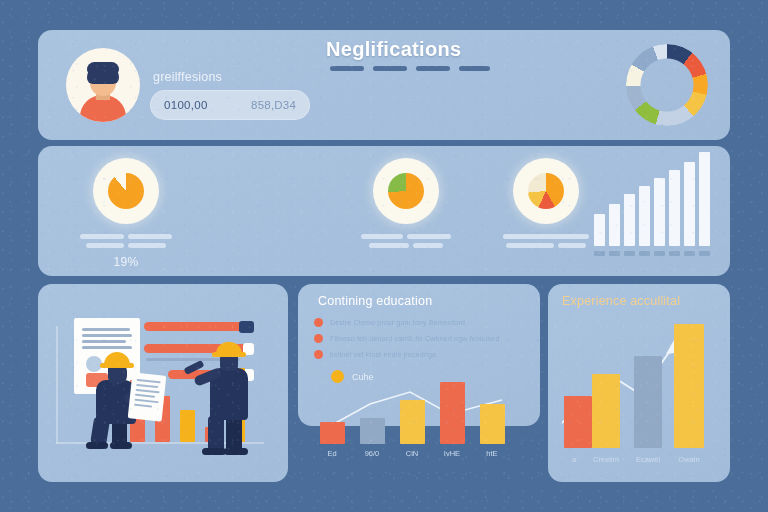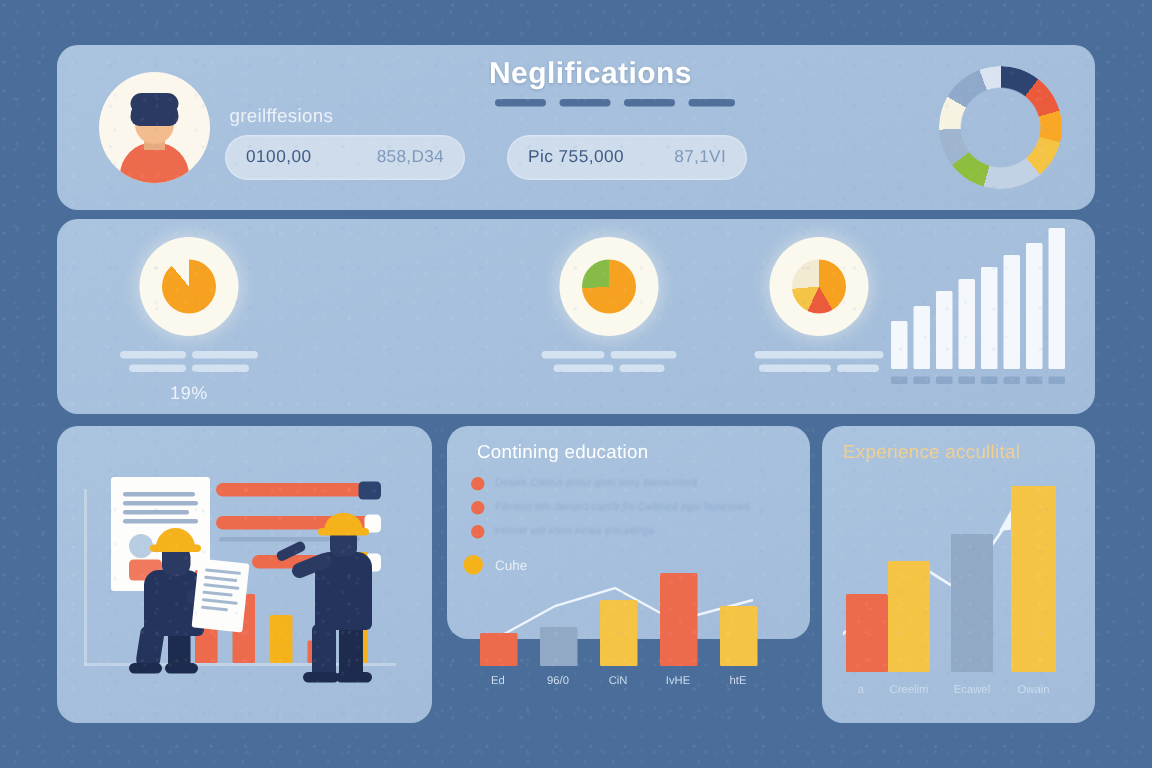--- a/index.html
+++ b/index.html
@@ -214,21 +214,21 @@
   .w-paper i{ position:absolute; left:5px; height:2px; background:#a4b8d0; border-radius:1px;}
 
   
   .legend { position:absolute; left:16px; top:34px; }
   .legend .li { display:flex; align-items:center; gap:7px; margin-bottom:7px; }
   .legend .dot { width:9px; height:9px; border-radius:50%; background:#ee6a4d; flex:none;}
   .legend .txt {
     font-size:7px; color:#8facd0; letter-spacing:.2px;
     filter: blur(.55px); white-space: nowrap;
   }
-  .legend2 { position:absolute; left:11px; top:86px; display:flex; align-items:center; gap:8px;}
+  .legend2 { position:absolute; left:33px; top:86px; display:flex; align-items:center; gap:8px;}
   .legend2 .dot { width:13px; height:13px; border-radius:50%; background:#f6b21b;}
   .legend2 .txt { font-size:9px; color:#e6eef8; filter: blur(.4px); }
 
   .mid-plot { position:absolute; left:18px; top:100px; width:208px; height:74px; }
   .mid-plot .mbar { position:absolute; bottom:14px; width:25px; border-radius:1px; }
   .mid-lbl {
     position:absolute; bottom:0px; width:32px; text-align:center;
     font-size:7.5px; color:#cddcee; filter: blur(.5px);
   }
   .trend {
@@ -290,24 +290,20 @@
     <i></i>
       <i></i>
       <i></i>
       <i></i>
   </div>
 
   <div class="stat-pill" id="pill-0">
     <span class="sv">0100,00</span>
     <span class="sd">858,D34</span>
   </div>
-  <div class="stat-pill" id="pill-1">
-    <span class="sv">Pic 755,000</span>
-    <span class="sd">87,1VI</span>
-  </div>
 
   <div id="donut-wrap">
     <div id="donut"></div>
   </div>
 </div>
 
 <div class="panel soft" id="kpi-panel">
 
   <div class="kpi" id="kpi-0">
     <div class="kpi-circle">

